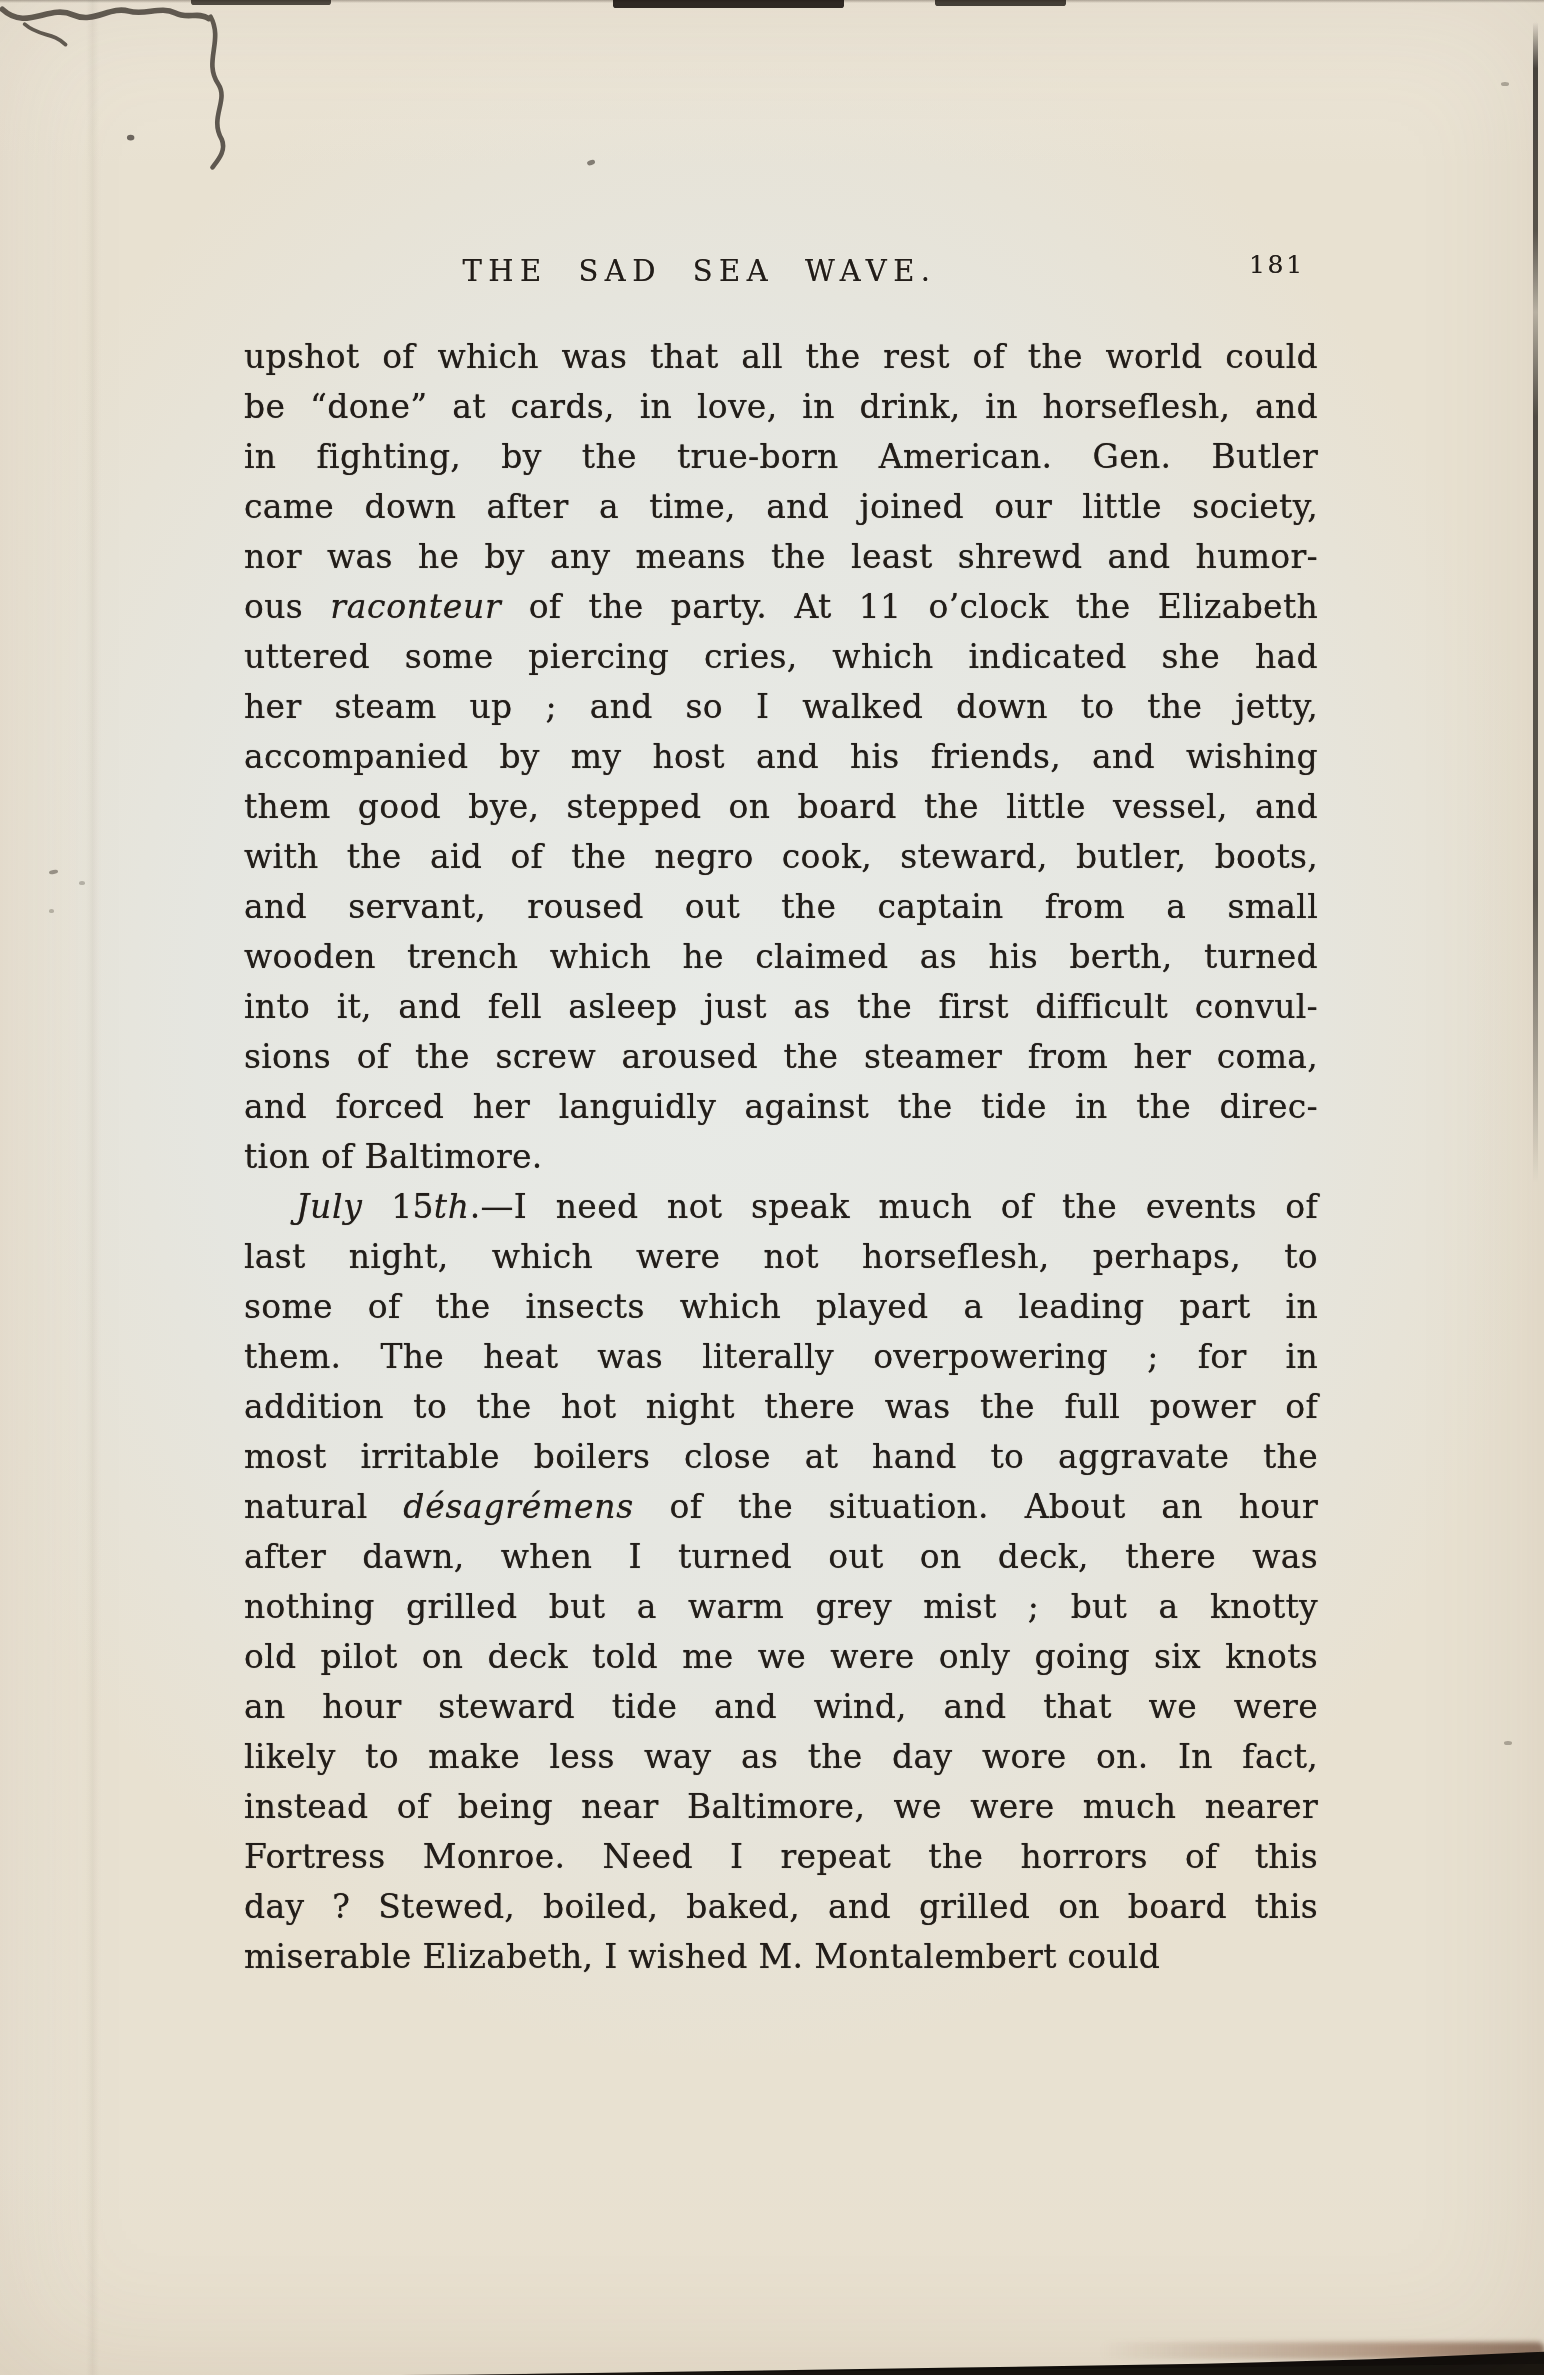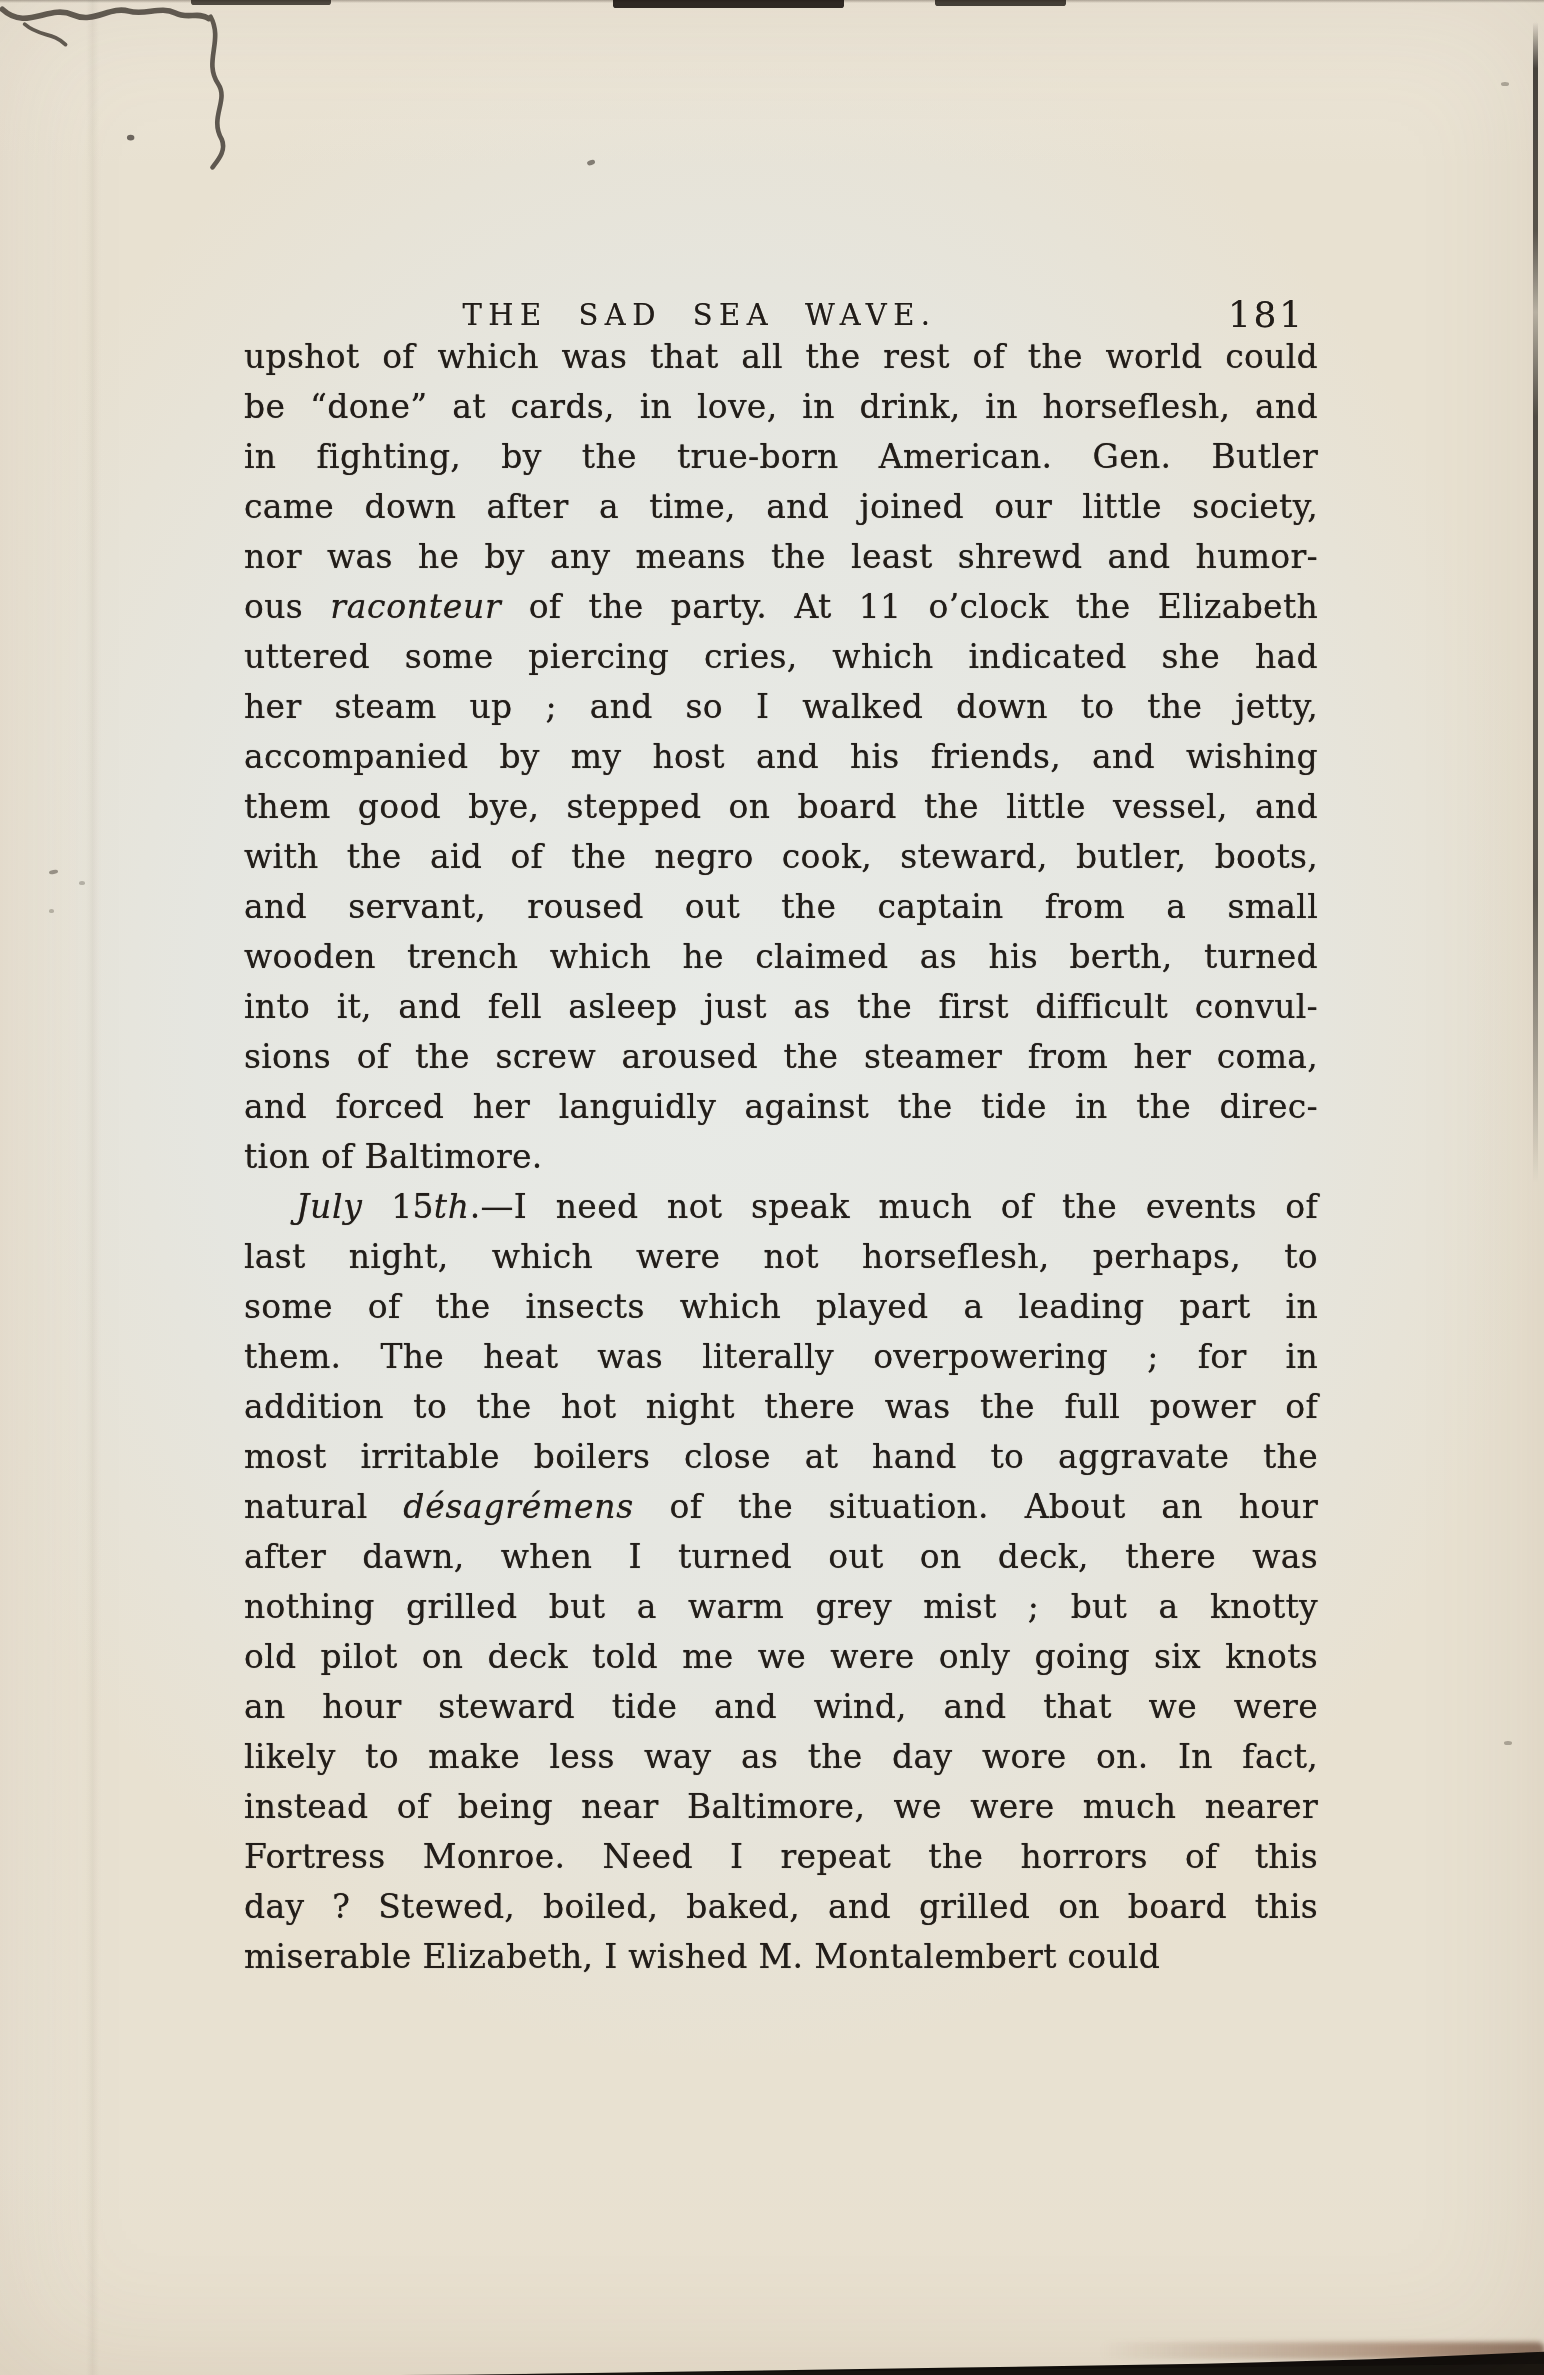--- a/index.html
+++ b/index.html
@@ -19,31 +19,30 @@
       radial-gradient(ellipse 68% 55% at 47% 43%, rgba(232,235,232,.95) 0%, rgba(229,231,227,.85) 50%, rgba(229,231,227,0) 80%);
   }
   .page::after{
     content:"";position:absolute;inset:0;pointer-events:none;
     box-shadow:inset 0 0 131px rgba(120,100,70,.14);
   }
   
   .running-head{
     position:absolute;top:254px;left:196px;width:1109px;height:41px;
     color:var(--ink,#241f1b);
-    margin-top:44px;
   }
   .head-title{
     position:absolute;left:0;right:0;text-align:center;
     transform:translateX(-51px);
     font-size:29px;letter-spacing:6.5px;word-spacing:15px;
     text-shadow:0 0 0.6px rgba(35,28,22,.65);
   }
   .head-page{
     position:absolute;right:0;top:-3.7px;
-    font-size:36px;letter-spacing:2.8px;
+    font-size:25px;letter-spacing:2.8px;
     text-shadow:0 0 0.6px rgba(35,28,22,.65);
   }
   
   .body-text{
     position:absolute;top:332px;left:196px;width:1074px;
     font-size:33px;line-height:50px;color:var(--ink,#221d19);
     text-shadow:0 0 0.7px rgba(30,25,20,.75);
     letter-spacing:0.3px;
     margin-left:48px;
   }

